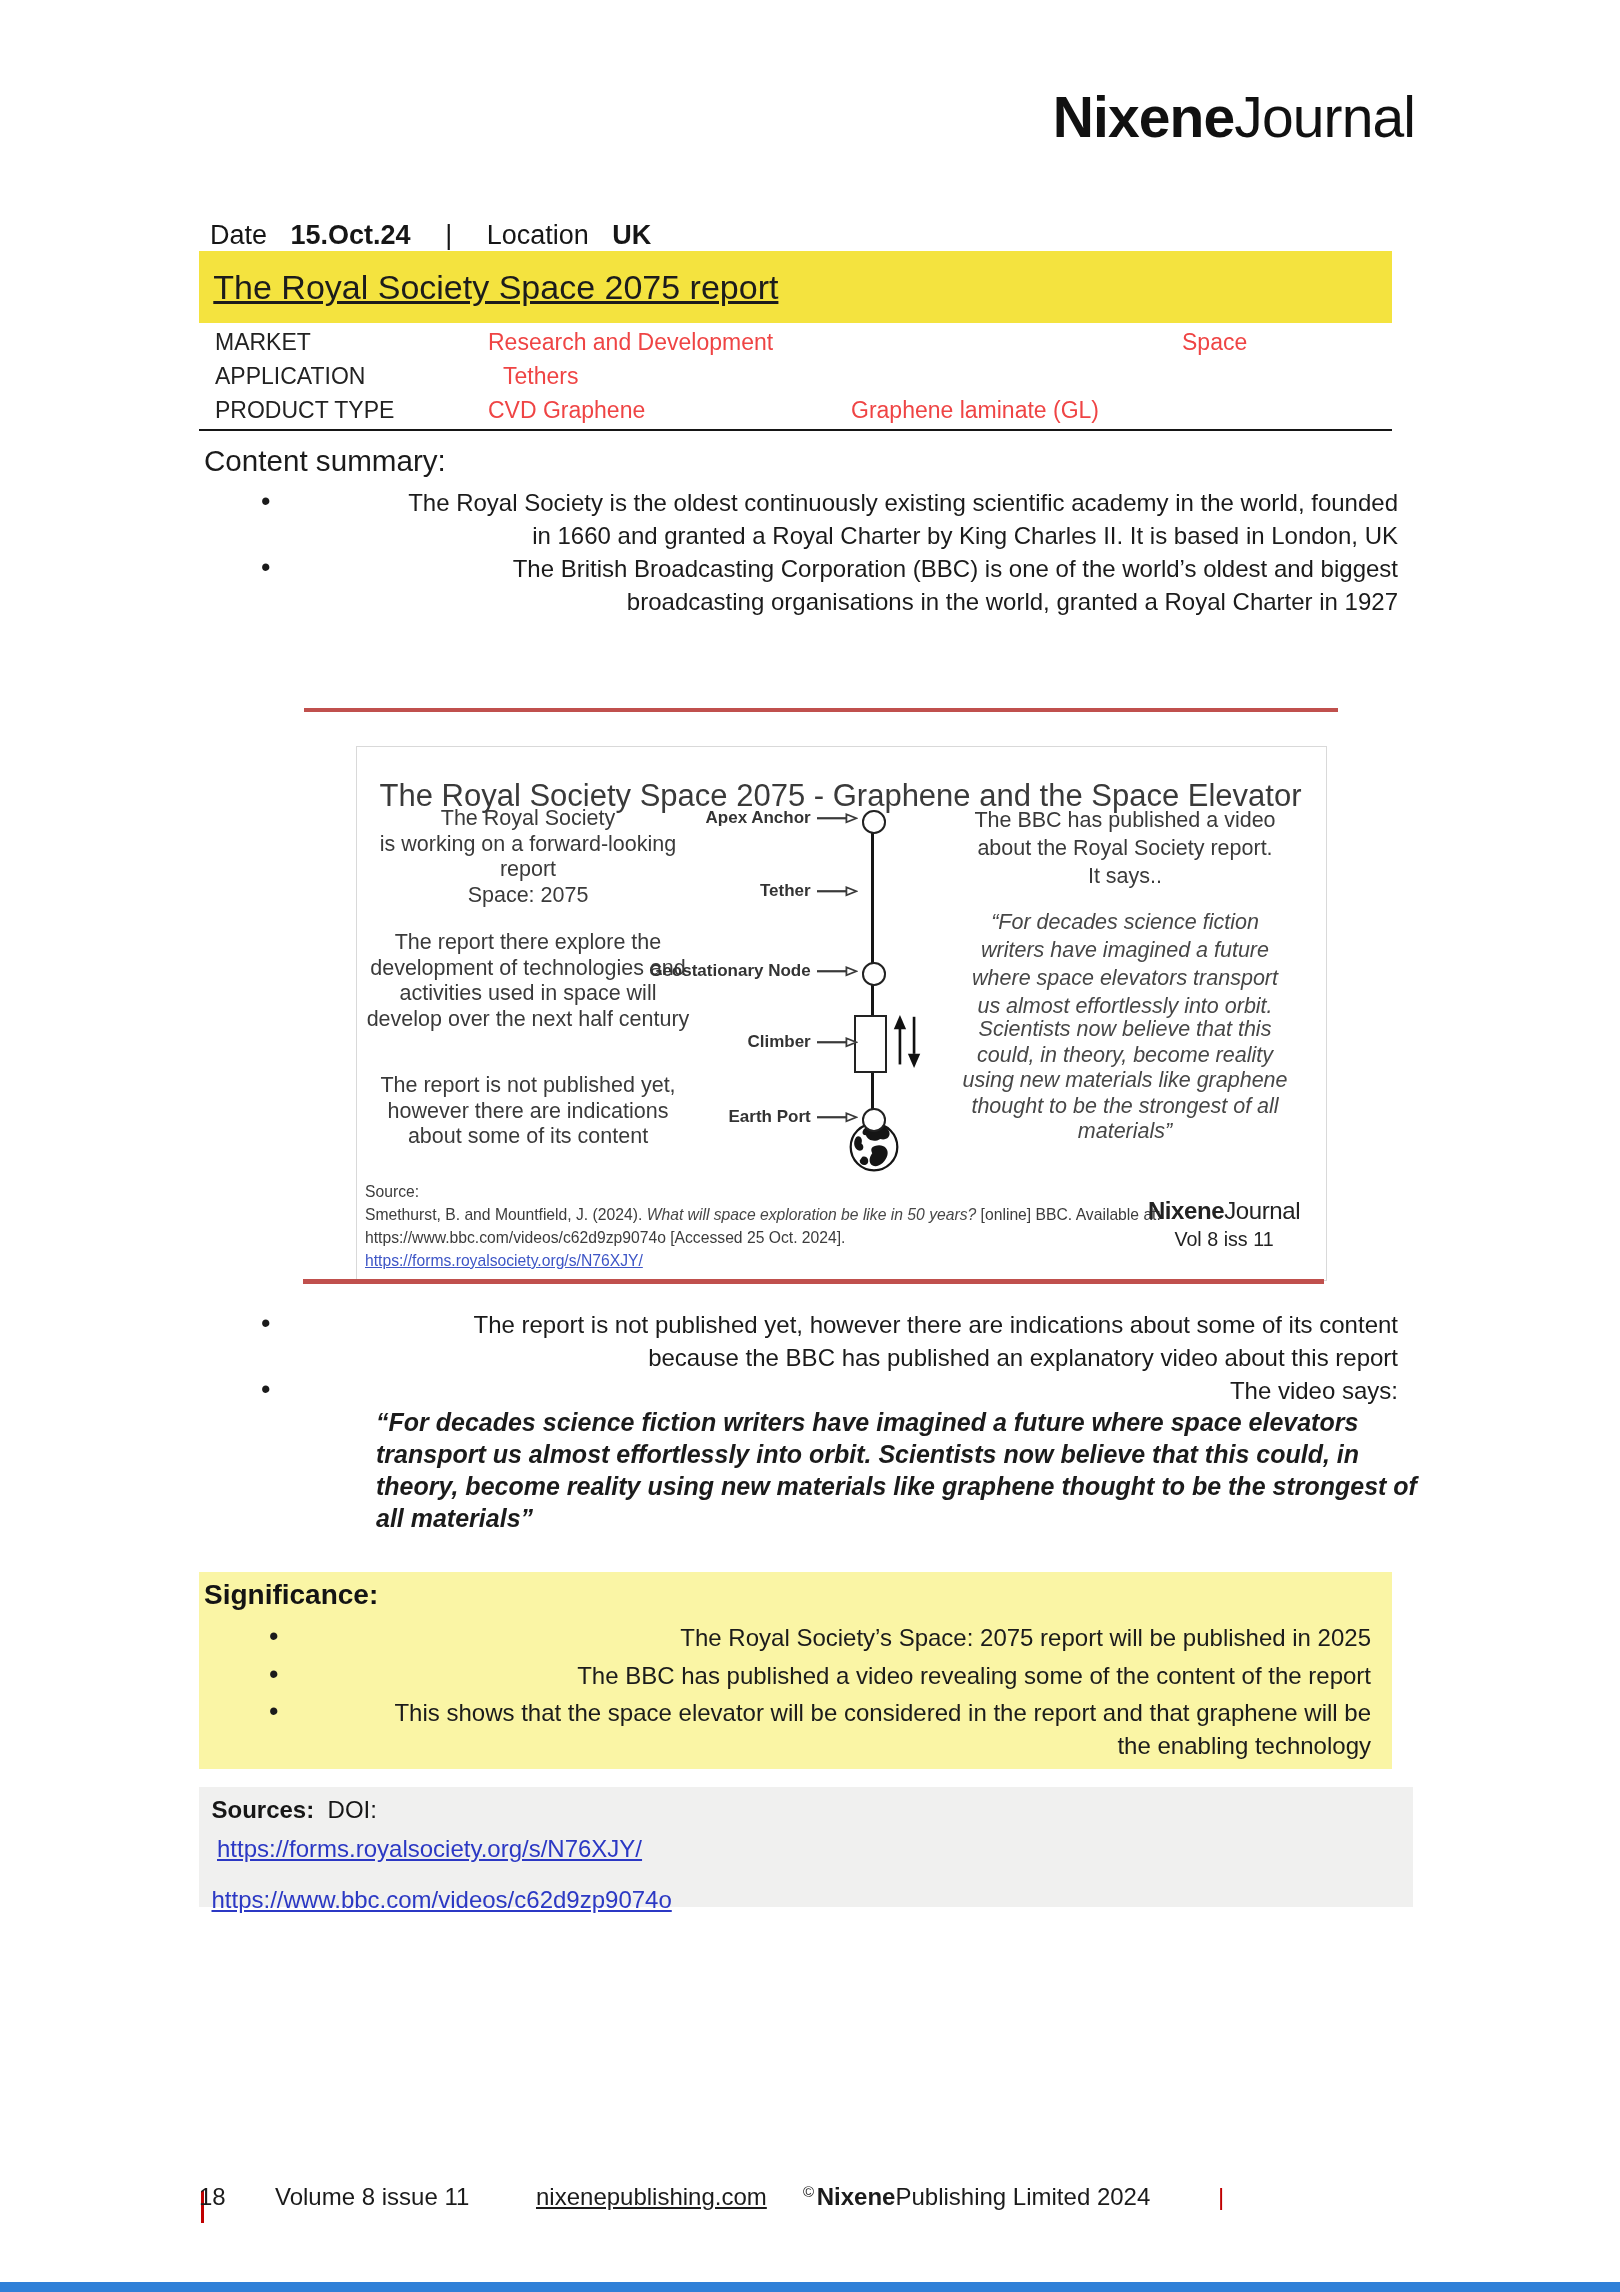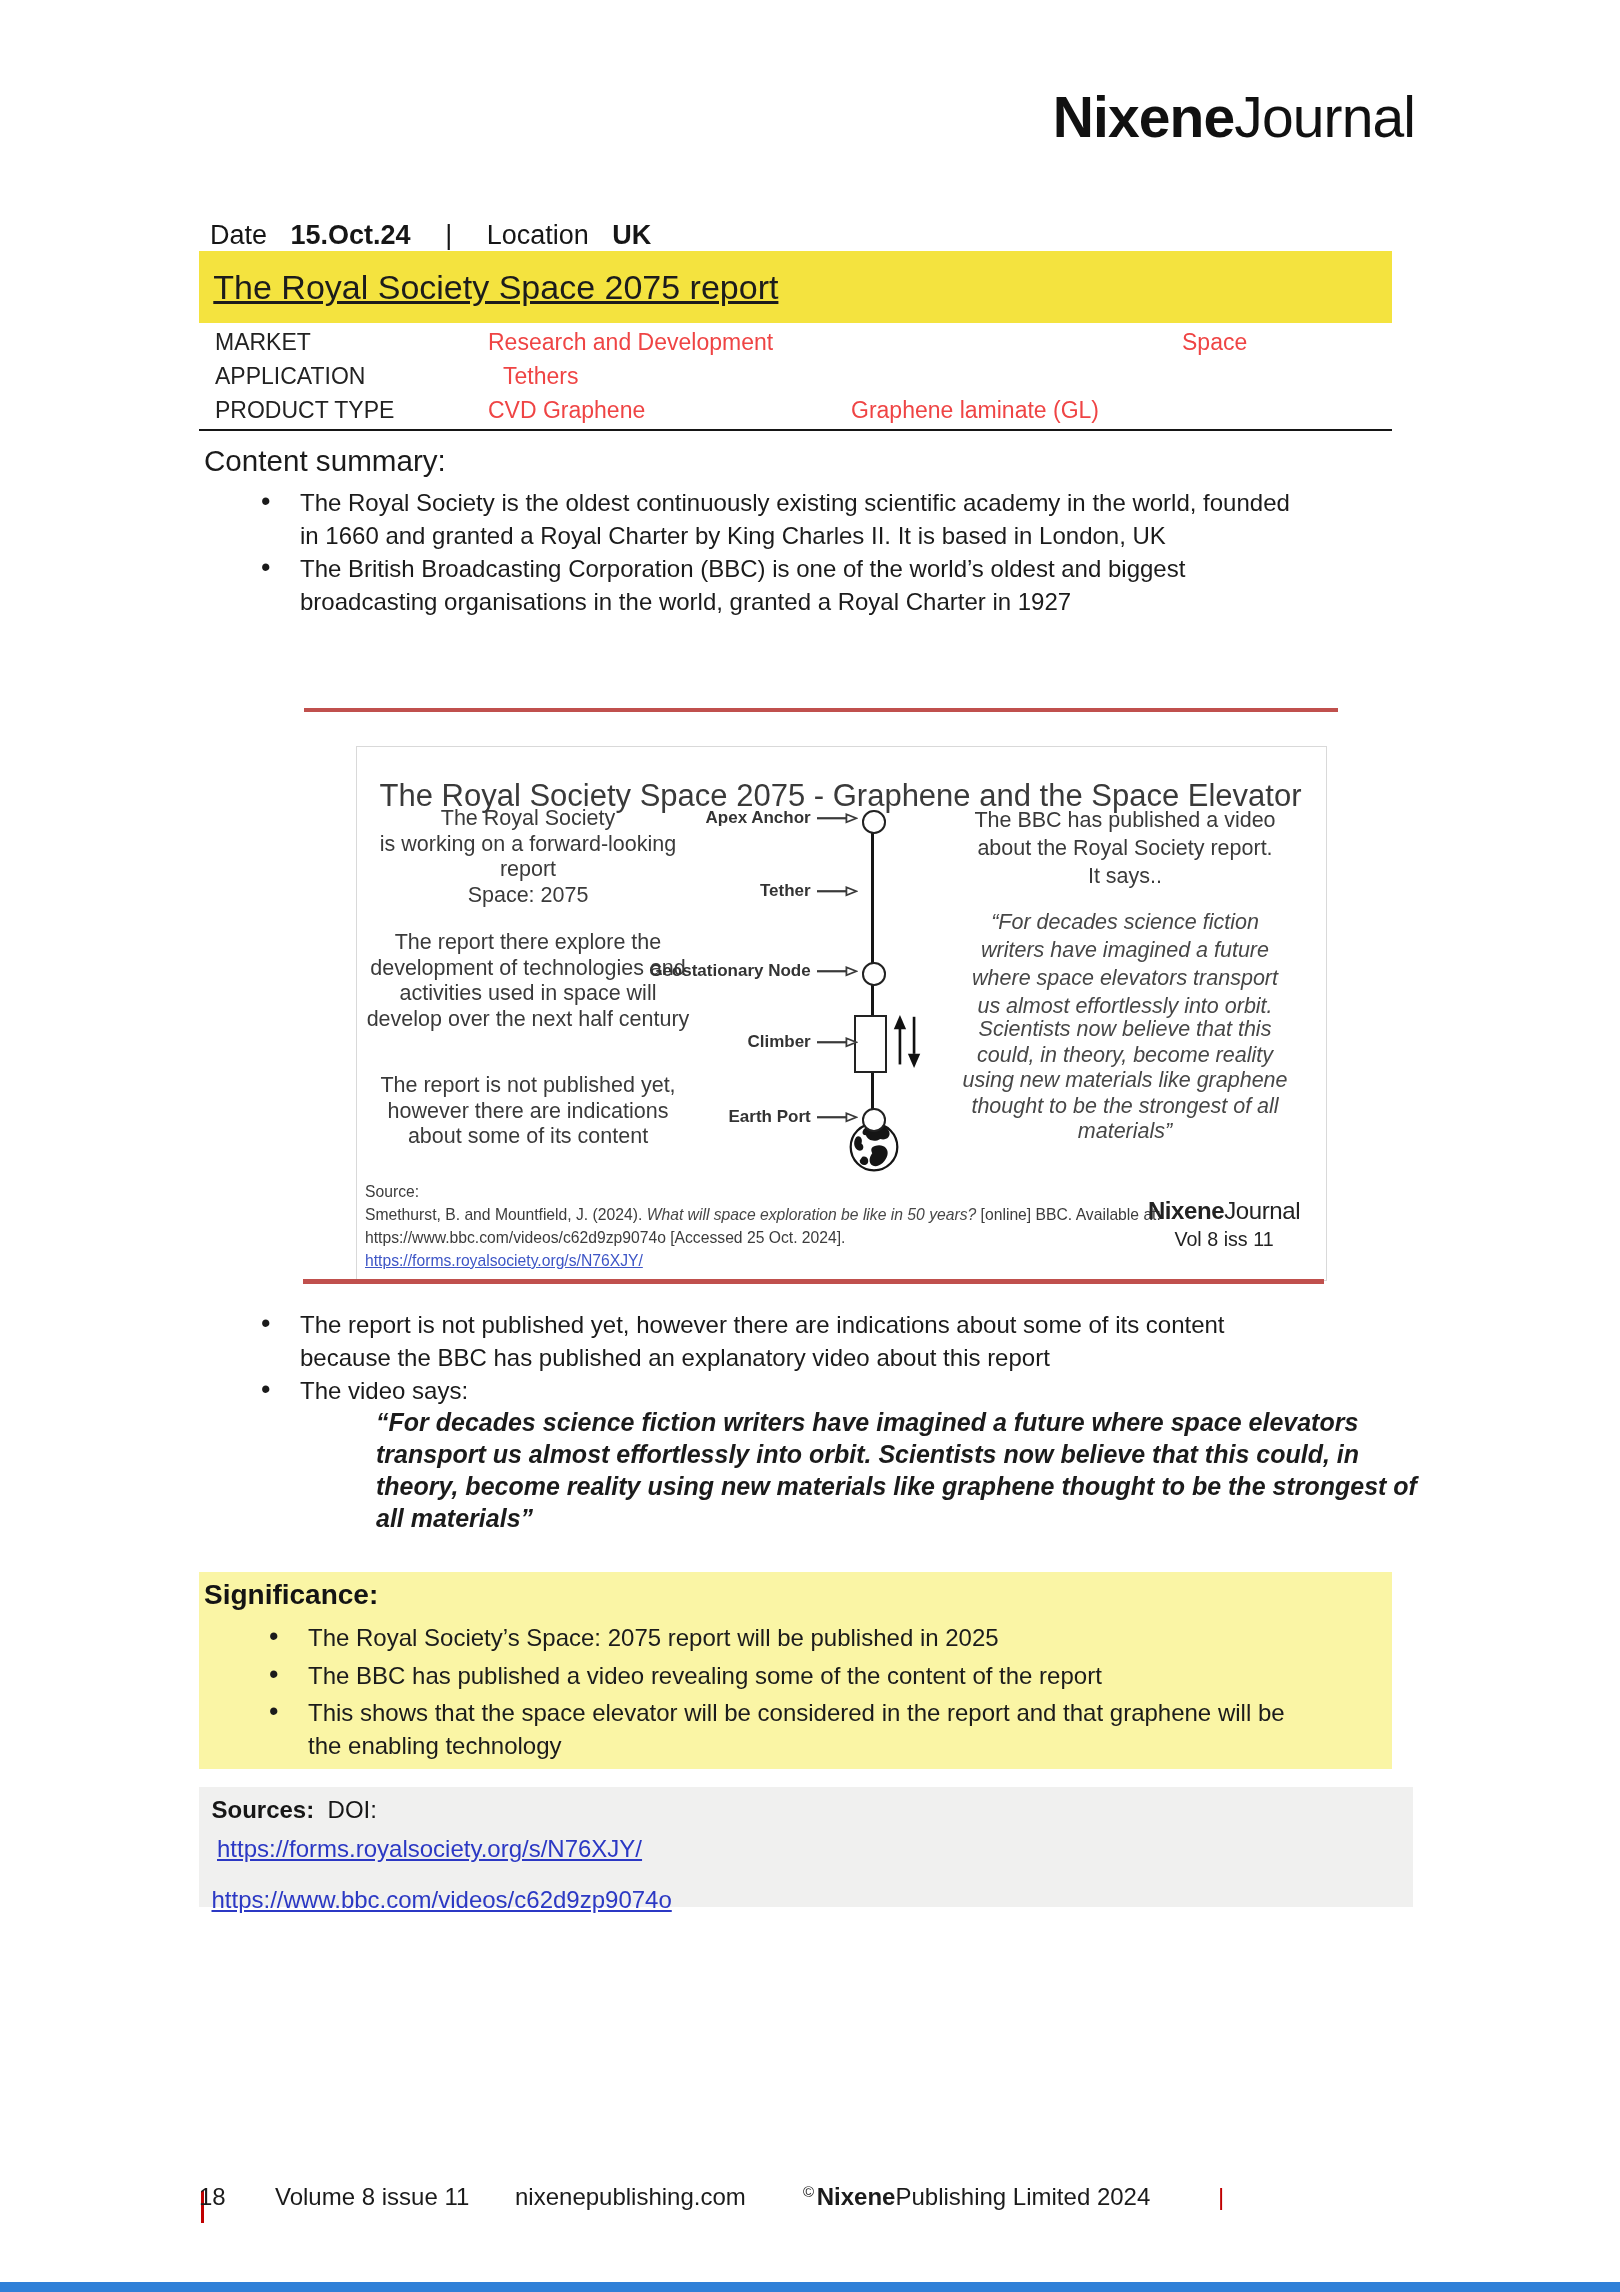--- a/index.html
+++ b/index.html
@@ -25,21 +25,21 @@
   .titlebar{position:absolute;left:199px;top:251px;width:1193px;height:72px;background:#F4E33F;}
   .titlebar .t{font-size:34px;line-height:72px;padding-left:14.3px;color:#1c1c1c;text-decoration:underline;}
 
   
   .meta{position:absolute;left:199px;top:322px;width:1193px;height:107px;border-bottom:2.7px solid #161616;font-size:23px;}
   .meta .lbl{position:absolute;left:16px;font-weight:400;color:#222;}
   .meta .val{position:absolute;font-weight:400;color:#ef4444;}
 
   
   .h-summary{position:absolute;left:204px;top:444px;font-size:29.6px;color:#1b1b1b;}
-  ul.blist{list-style:none;margin:0;padding:0;position:absolute;}
+  ul.blist{list-style:none;margin:0;padding:0;position:absolute;text-align:right;}
   ul.blist li{position:relative;padding-left:48px;font-size:24px;line-height:33px;white-space:pre-line;color:#1b1b1b;}
   ul.blist li::before{content:"•";position:absolute;left:9px;top:-0.9px;font-size:27px;}
 
   
   .rule-red{position:absolute;background:#C0504D;height:3.6px;}
   .figbox{position:absolute;left:356px;top:746px;width:969px;height:533px;background:#fff;border:0.9px solid #d9d9d9;}
   .figtitle{position:absolute;left:356px;top:778px;width:969px;text-align:center;font-size:31px;color:#3a3a3a;}
   .figcol{position:absolute;text-align:center;font-size:21.5px;color:#3a3a3a;white-space:pre-line;}
   .lh28{line-height:25.5px;} .lh31{line-height:28px;}
   .ital{font-style:italic;color:#474747;}
@@ -73,21 +73,21 @@
   .srcbox .head{padding:9px 0 0 12.5px;color:#161616;}
   .srcbox .head .b{font-weight:700;}
   .srcbox a{display:block;color:#2B38C4;text-decoration:underline;}
   .srcbox .l1{margin:10.7px 0 0 18px;}
   .srcbox .l2{margin:23px 0 0 12.5px;}
 
   
   .footer{position:absolute;top:2183px;font-size:24px;color:#1b1b1b;}
   .f-page{left:199px;}
   .f-vol{left:275px;}
-  .f-site{left:515px;}
+  .f-site{left:536px;text-decoration:underline;}
   .f-copy{left:803px;}
   .f-copy .sym{font-size:15px;position:relative;top:-8px;margin-right:2.7px;}
   .f-copy .b{font-weight:700;}
   .f-pipe{left:1218px;color:#C00000;}
   .cursor-mark{position:absolute;left:201px;top:2191px;width:2.7px;height:32px;background:#C00000;}
 
   .bottombar{position:absolute;left:0;top:2282px;width:1620px;height:10.7px;background:#2F80D8;}
 </style>
 </head>
 <body>

